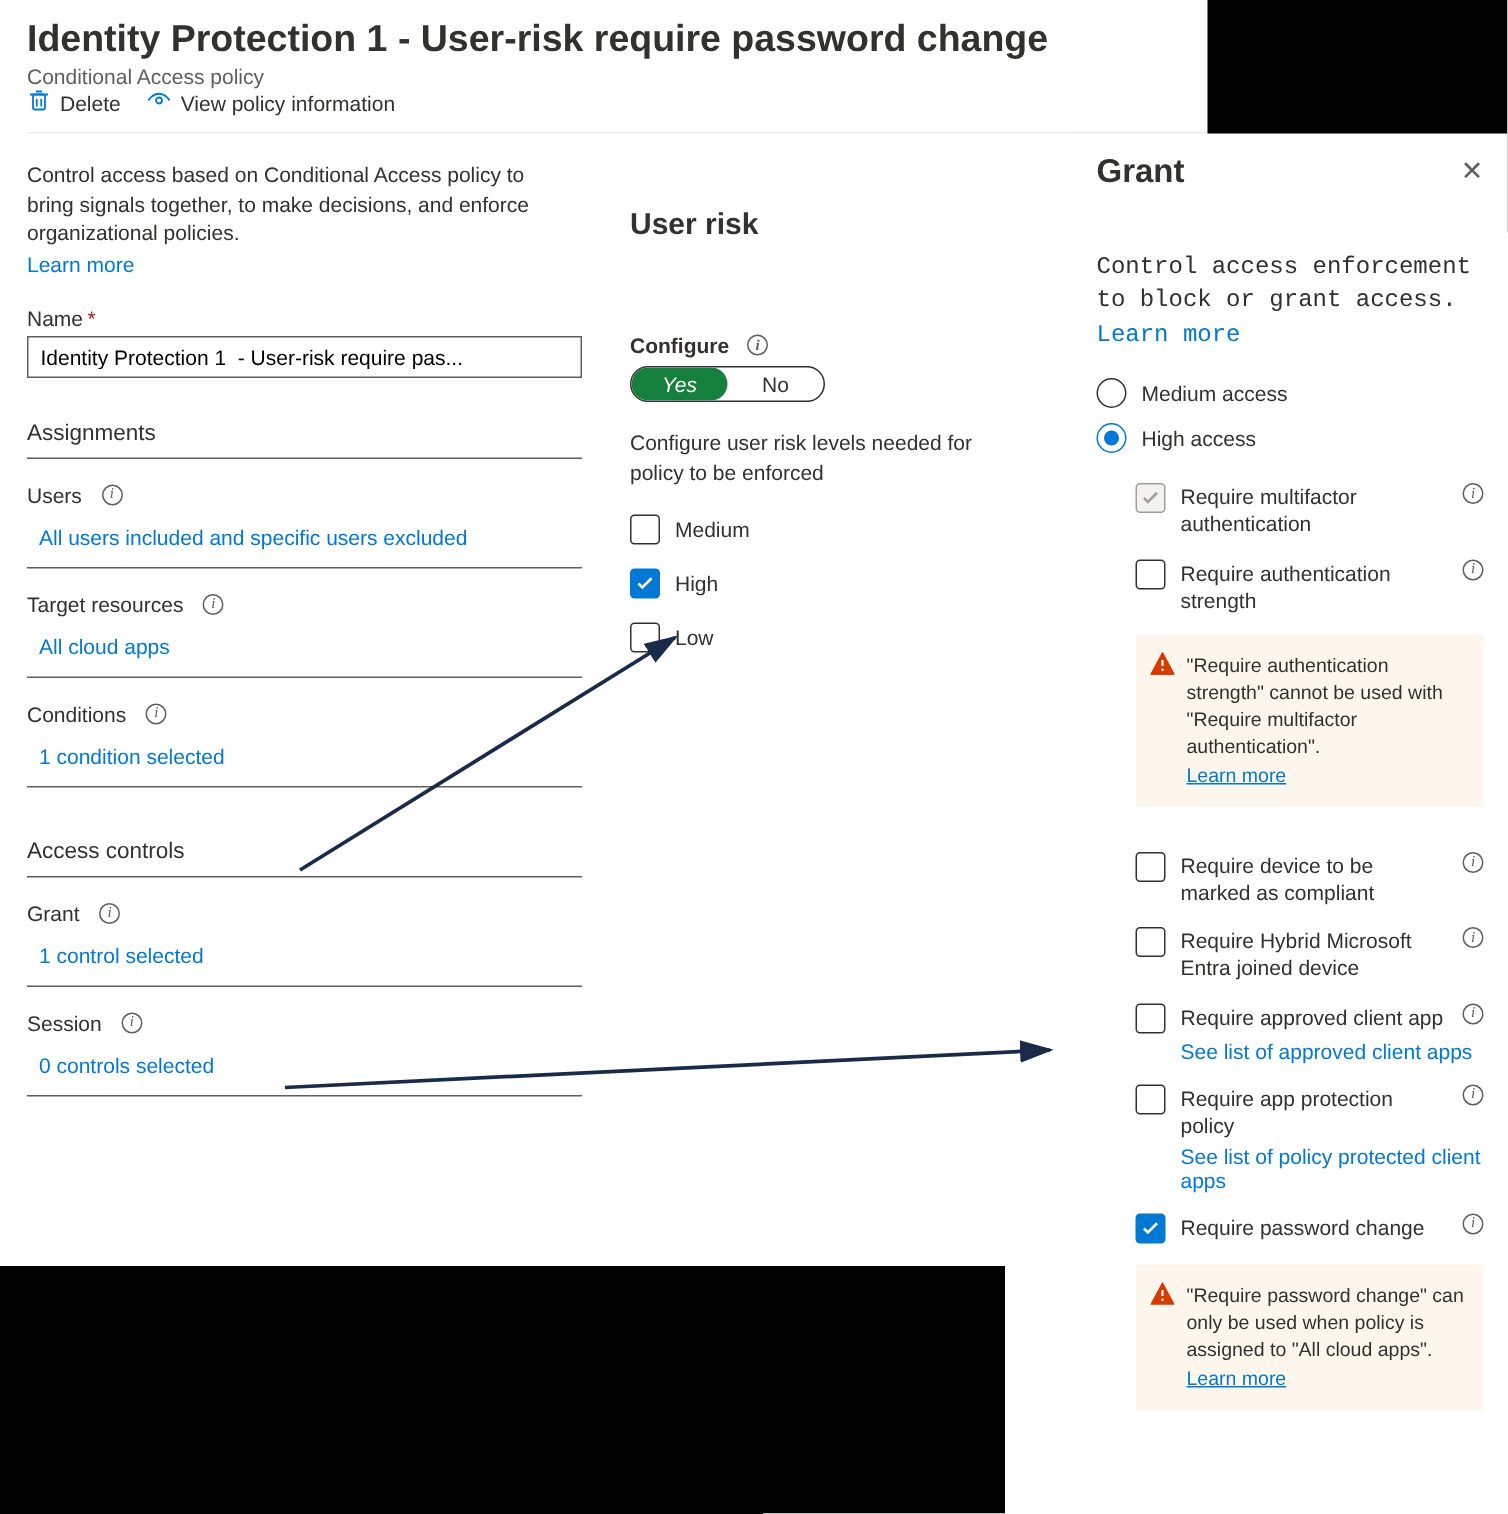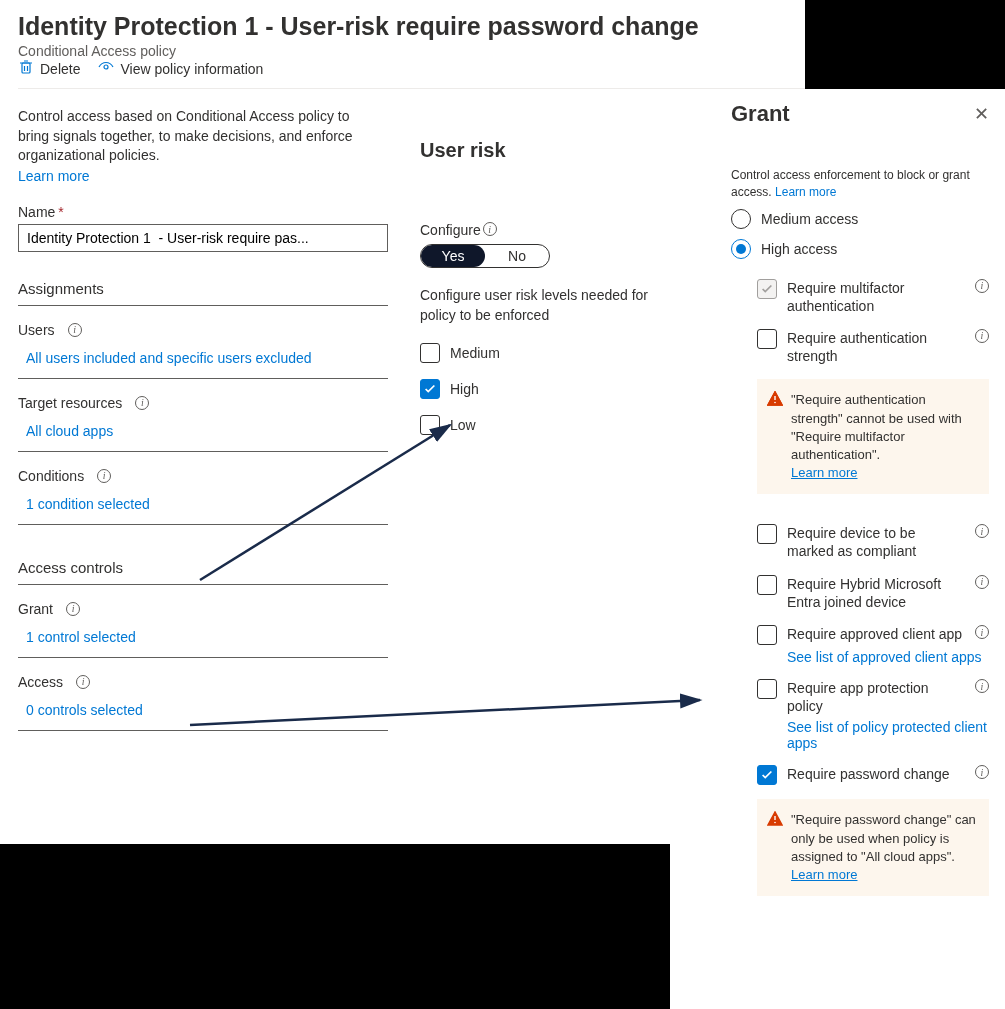--- a/index.html
+++ b/index.html
@@ -124,43 +124,46 @@
     width: 280px;
     padding: 50px 20px 0 20px;
   }
   .panel-heading {
     font-size: 20px;
     font-weight: 600;
     margin-bottom: 60px;
   }
   .configure-row {
     display: flex;
-    gap: 2px;
+    align-items: center;
+    gap: 12px;
     font-size: 14px;
     margin-bottom: 6px;
+    font-weight: bold;
   }
   .toggle-pill {
     display: flex;
     border: 1px solid #323130;
     border-radius: 20px;
     width: 130px;
     overflow: hidden;
     margin-bottom: 14px;
   }
   .toggle-opt {
     flex: 1;
     text-align: center;
     padding: 3px 0;
     font-size: 14px;
     cursor: pointer;
   }
   .toggle-opt.active {
-    background: #0f172a;
+    background: #15803d;
     color: #fff;
     border-radius: 20px;
+    font-style: italic;
   }
   .helper-text {
     font-size: 14px;
     line-height: 1.4;
     margin-bottom: 18px;
     margin-top: 18px;
   }
   .check-row {
     display: flex;
     align-items: center;
@@ -197,23 +200,24 @@
   }
   .right-header {
     display: flex;
     justify-content: space-between;
     align-items: center;
     margin-bottom: 40px;
   }
   .right-title { font-size: 22px; font-weight: 600; }
   .close-x { font-size: 18px; cursor: pointer; color: #605e5c; }
   .grant-desc {
-    font-size: 12px;
+    font-size: 16px;
     line-height: 1.4;
-    margin-bottom: 8px;
+    margin-bottom: 18px;
+    font-family: Liberation Mono, monospace;
   }
   .radio-row {
     display: flex;
     align-items: center;
     gap: 10px;
     margin-bottom: 10px;
     cursor: pointer;
   }
   .radio {
     width: 20px; height: 20px;
@@ -365,21 +369,21 @@
     <div class="sub-section">
       <div class="sub-label">
         <span>Grant</span>
         <span class="info-icon">i</span>
       </div>
       <div class="sub-value">1 control selected</div>
     </div>
 
     <div class="sub-section">
       <div class="sub-label">
-        <span>Access</span>
+        <span>Session</span>
         <span class="info-icon">i</span>
       </div>
       <div class="sub-value">0 controls selected</div>
     </div>
   </div>
 
   <div class="middle-panel">
     <div class="panel-heading">User risk</div>
     <div class="configure-row">
       <span>Configure</span>

